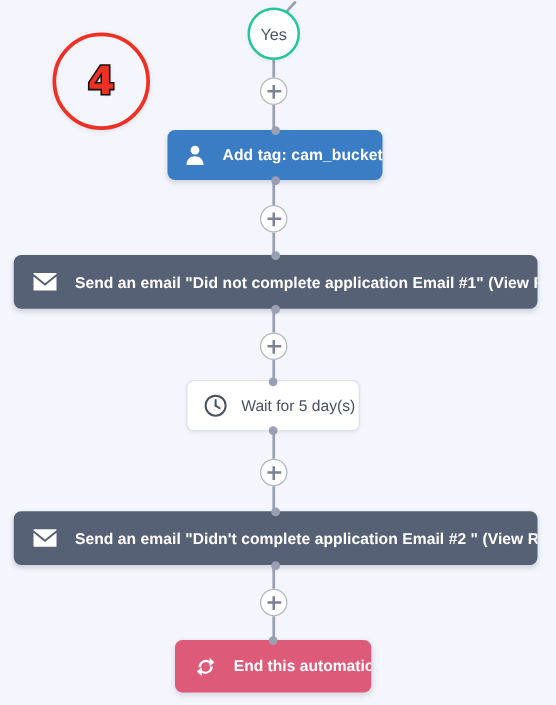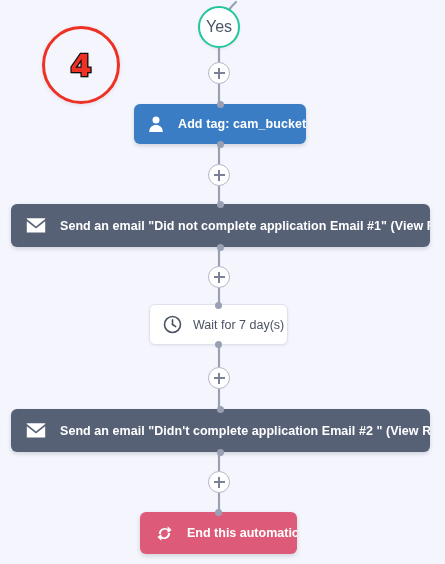--- a/index.html
+++ b/index.html
@@ -38,21 +38,21 @@
     width: 42px; height: 42px;
     border-radius: 50%;
     background: #ffffff;
     border: 2px solid #22c79b;
     display: flex;
     align-items: center;
     justify-content: center;
     box-shadow: 0 1px 3px rgba(40,50,80,0.10);
   }
   .yes-node .yes-label {
-    font-size: 16px;
+    font-size: 13px;
     color: #4a5568;
     font-family: "Liberation Sans", sans-serif;
   }
 
   
   .plus-btn {
     position: absolute;
     width: 22px; height: 22px;
     border-radius: 50%;
     background: #ffffff;
@@ -281,21 +281,21 @@
   <div class="node" id="node-wait">
     <span class="port top"></span>
     <span class="port bottom"></span>
     <span class="node-icon">
       <svg width="19" height="19" viewBox="0 0 19 19">
         <circle cx="9.5" cy="9.5" r="8" fill="none" stroke="#4a5262" stroke-width="1.6"></circle>
         <line x1="9.5" y1="9.5" x2="9.5" y2="4.9" stroke="#4a5262" stroke-width="1.6" stroke-linecap="round"></line>
         <line x1="9.5" y1="9.5" x2="12.7" y2="11.6" stroke="#4a5262" stroke-width="1.6" stroke-linecap="round"></line>
       </svg>
     </span>
-    <span class="node-label">Wait for 7 day(s)</span>
+    <span class="node-label">Wait for 5 day(s)</span>
   </div>
 
   <div class="node node-email" id="node-email-2">
     <span class="port top"></span>
     <span class="port bottom"></span>
     <span class="node-icon">
       <svg width="20" height="15" viewBox="0 0 20 15">
         <path d="M0.8 1.1 L10 8.6 L19.2 1.1 L19.2 0.3 L0.8 0.3 Z" fill="#ffffff"></path>
         <path d="M0.8 3.2 L0.8 14.4 L19.2 14.4 L19.2 3.2 L10 10.6 Z" fill="#ffffff"></path>
       </svg>

